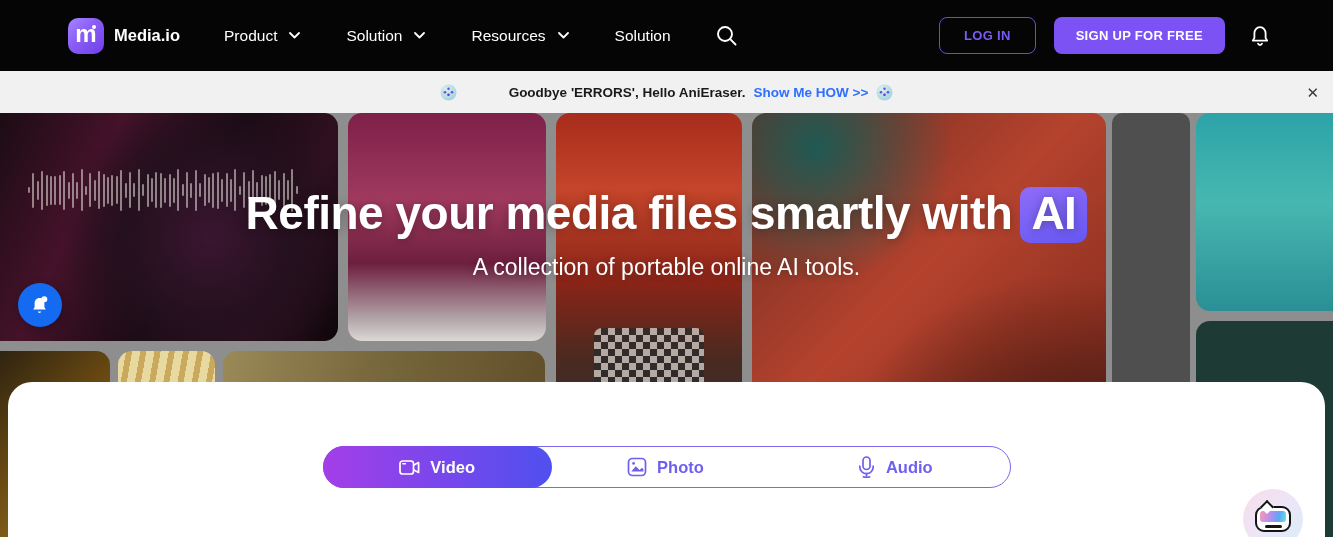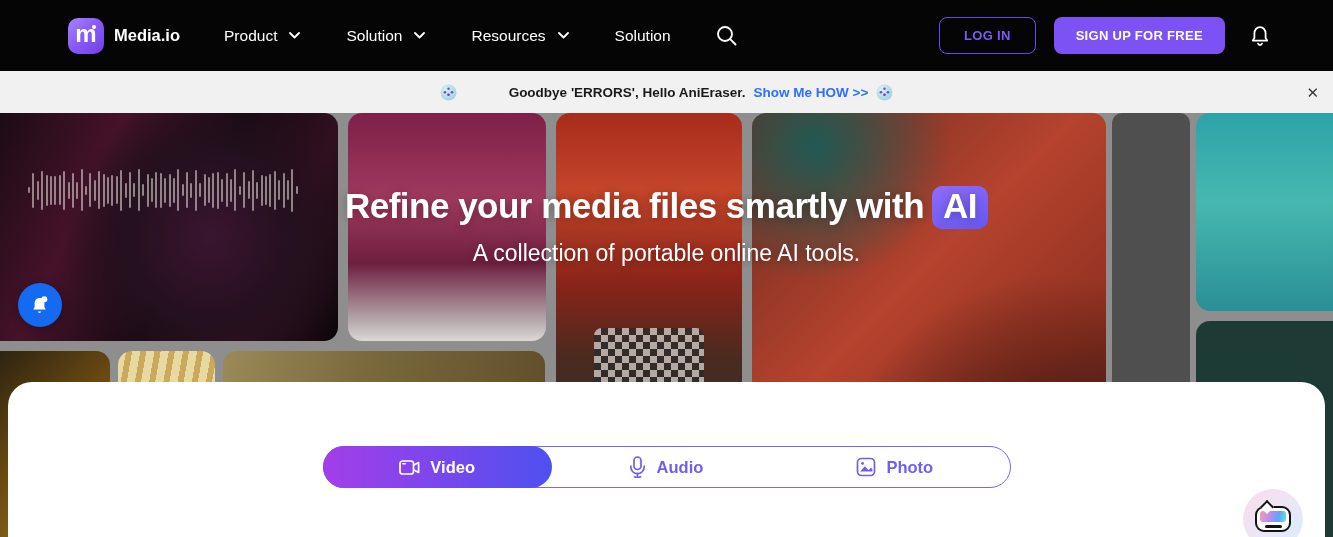--- a/index.html
+++ b/index.html
@@ -58,21 +58,21 @@
     background:linear-gradient(180deg,#2da3a8 0%,#47b8b0 45%,#2a8f96 100%); }
   .tile-seadark { left:1196px; top:208px; width:137px; height:216px; border-radius:14px 0 0 14px; background:#1d3b34; }
   .balloon-circle { position:absolute; left:262px; top:158px; width:180px; height:180px; border-radius:50%;
     background:radial-gradient(circle at 35% 30%, #e05545, #b02a1e 70%); z-index:1; }
 
   .hero-content { position:absolute; left:0; right:0; top:64px; z-index:3; display:flex; flex-direction:column; align-items:center; }
   .hero-badge { display:inline-flex; align-items:center; gap:9px; height:34px; padding:0 22px 0 18px; border-radius:18px;
     background:linear-gradient(90deg,#9b4ae9 0%,#5b53f3 100%); color:#fff; font-size:15.5px; cursor:pointer; }
   .hero-badge b { font-weight:bold; }
   .badge-arrow { font-weight:bold; margin-left:2px; }
-  .hero-title { margin-top:9px; color:#fff; font-weight:bold; font-size:35px; letter-spacing:-.5px;
+  .hero-title { margin-top:9px; color:#fff; font-weight:bold; font-size:46px; letter-spacing:-.5px;
     text-shadow:0 1px 10px rgba(0,0,0,.28); }
   .ai-box { display:inline-block; background:linear-gradient(160deg,#8f6cf8,#6557f2); border-radius:10px;
     padding:0 11px 3px; margin-left:8px; line-height:1.15; }
   .hero-sub { margin-top:11px; color:#fff; font-size:23px; font-weight:400; text-shadow:0 1px 8px rgba(0,0,0,.3); }
 
   .notif-fab { position:absolute; left:18px; top:283px; width:44px; height:44px; border-radius:50%;
     background:#146bf2; display:flex; align-items:center; justify-content:center; z-index:6; cursor:pointer; box-shadow:0 2px 8px rgba(0,0,0,.25); }
 
   
   .main-card { position:absolute; left:8px; top:382px; width:1317px; height:155px; background:#fff;
@@ -267,36 +267,36 @@
   <div class="tab-bar">
     <div class="tab active">
       <svg width="21" height="17" viewBox="0 0 21 17">
           <rect x="1" y="2" width="13.5" height="13" rx="2.6" fill="none" stroke="#fff" stroke-width="1.7"></rect>
           <path d="M14.5 6.3L19.6 3.6v9.8l-5.1-2.7" fill="none" stroke="#fff" stroke-width="1.7" stroke-linejoin="round"></path>
           <path d="M3.8 4.8h2.6" stroke="#fff" stroke-width="1.5" stroke-linecap="round"></path>
         </svg>
       <span>Video</span>
     </div>
     <div class="tab">
+      <svg width="20" height="20" viewBox="0 0 20 20">
+          <rect x="1.5" y="1.5" width="17" height="17" rx="4" fill="none" stroke="#6e5ff1" stroke-width="1.7"></rect>
+          <path d="M4.2 14.6l4.6-5.4 3.8 3.9 2.4-2.4 1.4 1.5v2.4z" fill="#6e5ff1"></path>
+          <circle cx="6.6" cy="6.4" r="1.4" fill="#6e5ff1"></circle>
+        </svg>
+      <span>Photo</span>
+    </div>
+    <div class="tab">
       <svg width="19" height="22" viewBox="0 0 19 22">
           <rect x="6" y="1" width="7" height="12.5" rx="3.5" fill="none" stroke="#6e5ff1" stroke-width="1.7"></rect>
           <path d="M2.8 10.2v.8a6.7 6.7 0 0 0 13.4 0v-.8" fill="none" stroke="#6e5ff1" stroke-width="1.7" stroke-linecap="round"></path>
           <path d="M9.5 17.7v2.6" stroke="#6e5ff1" stroke-width="1.7" stroke-linecap="round"></path>
           <path d="M6.4 20.8c2 .9 4.2.9 6.2 0" fill="none" stroke="#6e5ff1" stroke-width="1.7" stroke-linecap="round"></path>
         </svg>
       <span>Audio</span>
     </div>
-    <div class="tab">
-      <svg width="20" height="20" viewBox="0 0 20 20">
-          <rect x="1.5" y="1.5" width="17" height="17" rx="4" fill="none" stroke="#6e5ff1" stroke-width="1.7"></rect>
-          <path d="M4.2 14.6l4.6-5.4 3.8 3.9 2.4-2.4 1.4 1.5v2.4z" fill="#6e5ff1"></path>
-          <circle cx="6.6" cy="6.4" r="1.4" fill="#6e5ff1"></circle>
-        </svg>
-      <span>Photo</span>
-    </div>
   </div>
 </div>
 
 <div class="chat-fab">
   <div class="chat-bubble">
     <div class="chat-grad"></div>
     <div class="chat-line"></div>
   </div>
 </div>
 

